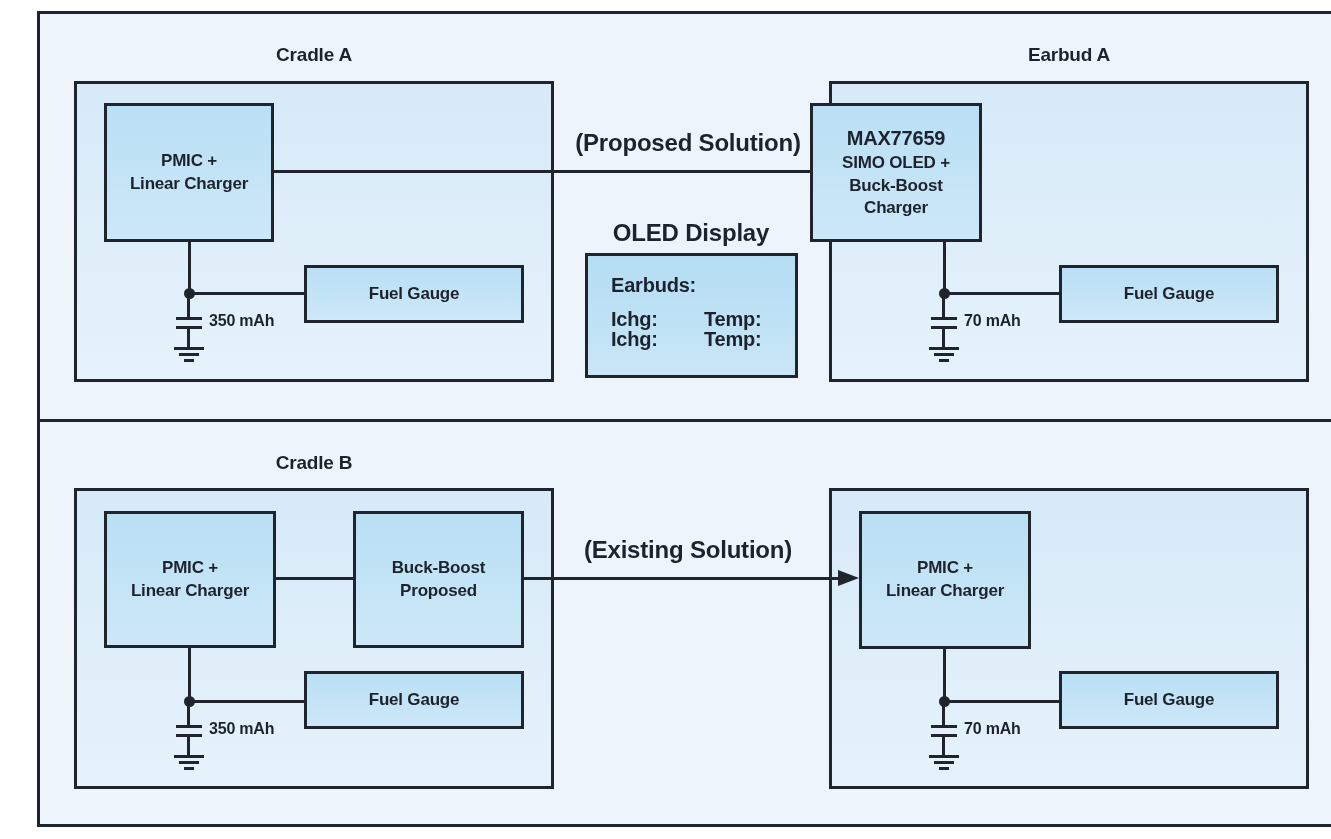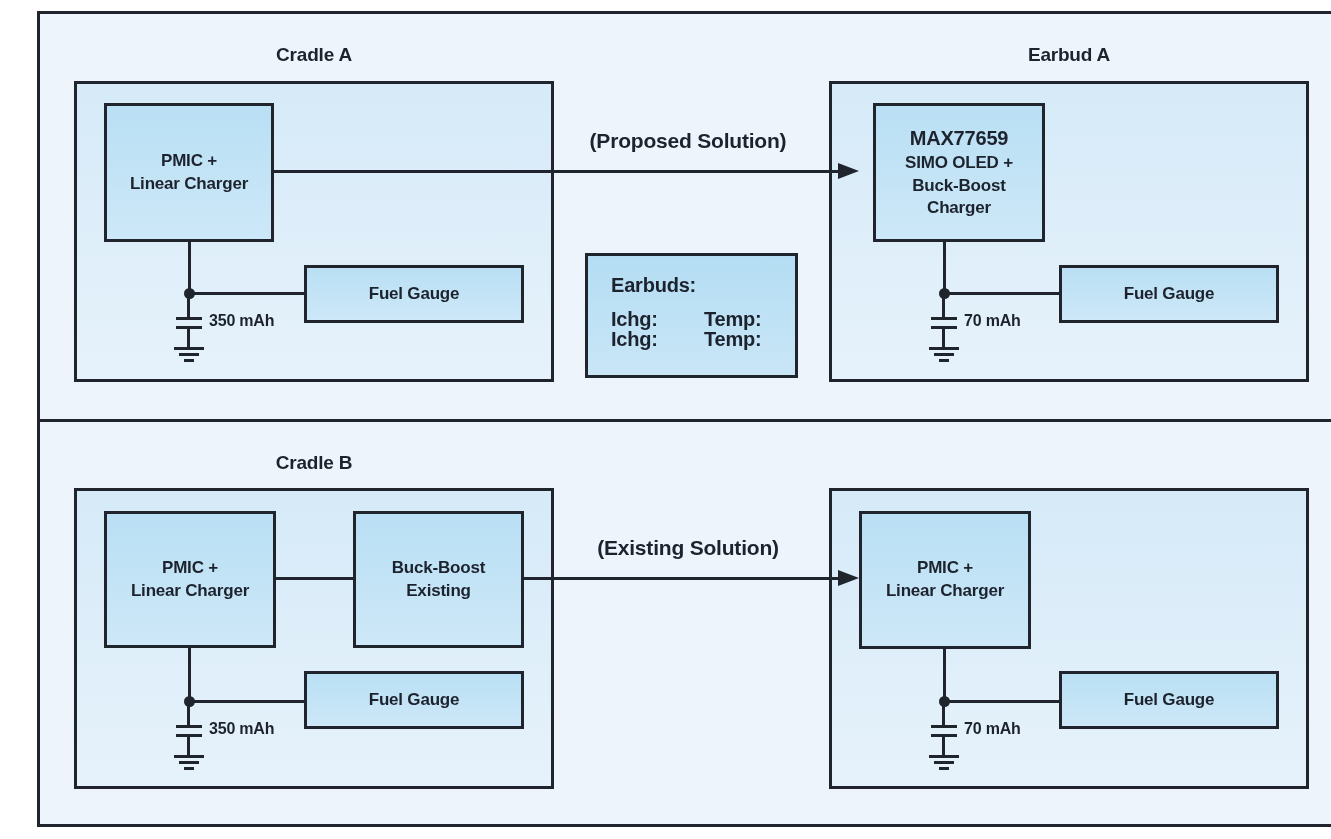--- a/index.html
+++ b/index.html
@@ -21,21 +21,21 @@
     position:absolute;border:3px solid #20242c;box-sizing:border-box;
     background:linear-gradient(180deg,#b9dff4 0%,#cde8f8 100%);
     display:flex;flex-direction:column;align-items:center;justify-content:center;
     text-align:center;font-size:17px;line-height:1.35;letter-spacing:-0.2px;
   }
   .chip .chip-big{font-size:20px;letter-spacing:-0.2px;}
   .section-title{
     position:absolute;width:480px;text-align:center;font-size:19px;letter-spacing:-0.2px;
   }
   .float-label{
-    position:absolute;width:300px;text-align:center;font-size:21px;letter-spacing:-0.2px;
+    position:absolute;width:300px;text-align:center;font-size:24px;letter-spacing:-0.2px;
   }
   .hline,.vline{position:absolute;background:#20242c;}
   .dot{position:absolute;width:11px;height:11px;border-radius:50%;background:#20242c;}
   .arrowhead{
     position:absolute;width:0;height:0;
     border-top:8px solid transparent;border-bottom:8px solid transparent;
     border-left:21px solid #20242c;
   }
   .battery{position:absolute;width:30px;height:70px;}
   .battery .b-wire-top{position:absolute;left:13px;top:0;width:3px;height:24px;background:#20242c;}
@@ -87,21 +87,21 @@
     <div class="b-wire-top"></div>
     <div class="b-plate b-p1"></div>
     <div class="b-plate b-p2"></div>
     <div class="b-wire-bot"></div>
     <div class="b-g1"></div>
       <div class="b-g2"></div>
       <div class="b-g3"></div>
   </div>
   <div class="mah-label" style="left:183px;top:312px;">350 mAh</div>
 
-  <div class="chip" style="left:847px;top:103px;width:172px;height:139px;">
+  <div class="chip" style="left:784px;top:103px;width:172px;height:139px;">
     <div class="chip-big">MAX77659</div>
     <div>SIMO OLED +</div>
     <div>Buck-Boost</div>
     <div>Charger</div>
   </div>
   <div class="chip" style="left:1033px;top:265px;width:220px;height:58px;">
     <div>Fuel Gauge</div>
   </div>
 
   <div class="vline" style="left:917px;top:242px;width:3px;height:51px;"></div>
@@ -111,20 +111,21 @@
     <div class="b-wire-top"></div>
     <div class="b-plate b-p1"></div>
     <div class="b-plate b-p2"></div>
     <div class="b-wire-bot"></div>
     <div class="b-g1"></div>
       <div class="b-g2"></div>
       <div class="b-g3"></div>
   </div>
   <div class="mah-label" style="left:938px;top:312px;">70 mAh</div>
 
+  <div class="float-label" style="left:515px;top:219px;">OLED Display</div>
   <div class="oled-box">
     <div class="o-item" style="left:23px;top:18px;">Earbuds:</div>
     <div class="o-item" style="left:23px;top:52px;">Ichg:</div>
     <div class="o-item" style="left:116px;top:52px;">Temp:</div>
     <div class="o-item" style="left:23px;top:72px;">Ichg:</div>
     <div class="o-item" style="left:116px;top:72px;">Temp:</div>
   </div>
 
   <div class="section-title" style="left:48px;top:452px;">Cradle B</div>
 
@@ -135,21 +136,21 @@
   <div class="hline" style="left:498px;top:577px;width:314px;height:3px;"></div>
   <div class="arrowhead" style="left:812px;top:570px;"></div>
   <div class="float-label" style="left:512px;top:536px;">(Existing Solution)</div>
 
   <div class="chip" style="left:78px;top:511px;width:172px;height:137px;">
     <div>PMIC +</div>
     <div>Linear Charger</div>
   </div>
   <div class="chip" style="left:327px;top:511px;width:171px;height:137px;">
     <div>Buck-Boost</div>
-    <div>Existing</div>
+    <div>Proposed</div>
   </div>
   <div class="chip" style="left:278px;top:671px;width:220px;height:58px;">
     <div>Fuel Gauge</div>
   </div>
 
   <div class="vline" style="left:162px;top:648px;width:3px;height:53px;"></div>
   <div class="hline" style="left:163px;top:700px;width:115px;height:3px;"></div>
   <div class="dot" style="left:158px;top:696px;"></div>
   <div class="battery" style="left:148px;top:701px;">
     <div class="b-wire-top"></div>

